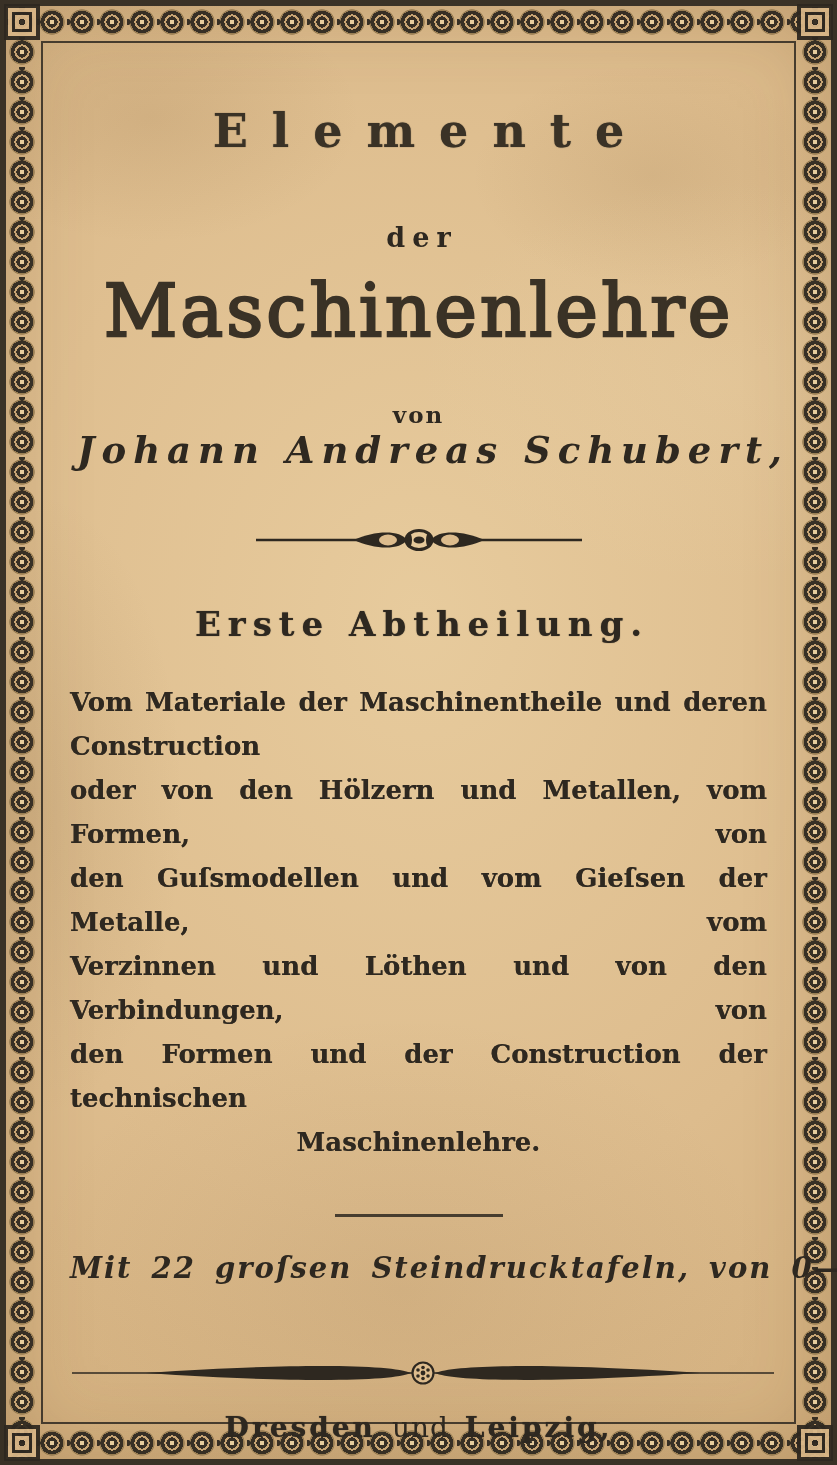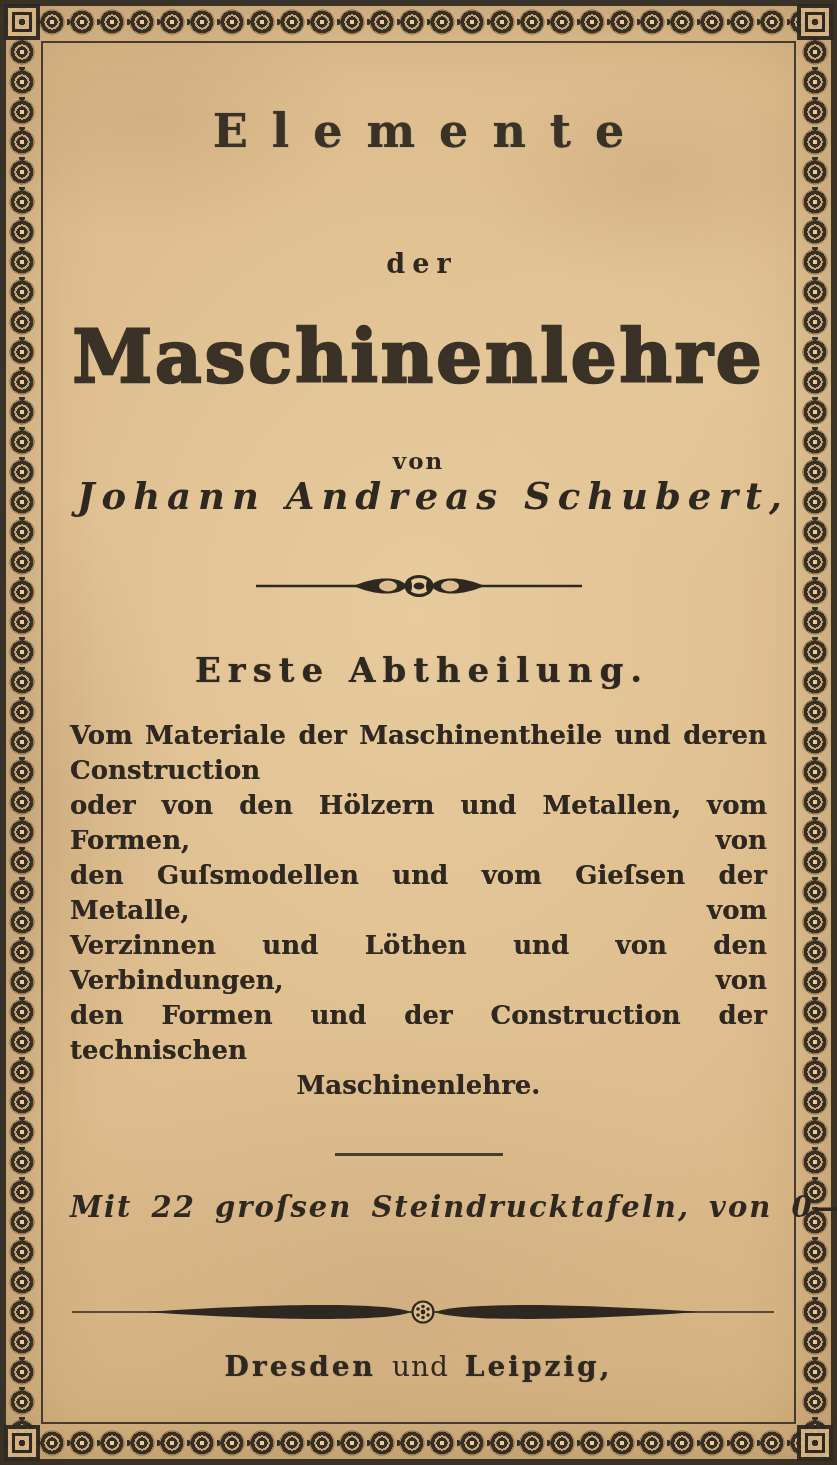--- a/index.html
+++ b/index.html
@@ -76,27 +76,27 @@
     color:var(--ink);
   }
   .t-elemente{
     margin-top:50px;
     font-size:46px;font-weight:bold;
     letter-spacing:24px;padding-left:24px;
     color:var(--ink-soft);
     text-shadow:0 0 1px rgba(46,40,32,.75);
   }
   .t-der{
-    margin-top:90px;
+    margin-top:64px;
     font-size:27px;font-weight:bold;
     letter-spacing:7px;padding-left:7px;
   }
   .t-maschinen{
-    margin-top:35px;
-    font-size:72px;font-weight:bold;
+    margin-top:16px;
+    font-size:72px;font-weight:normal;
     letter-spacing:3px;
     -webkit-text-stroke:2.4px var(--ink-soft);
     text-shadow:0 0 1px rgba(46,40,32,.8);
     color:var(--ink-soft);
     white-space:nowrap;
   }
   .t-von{margin-top:48px;font-size:23px;font-weight:bold;letter-spacing:2px;}
   .t-author{
     font-style:italic;font-weight:bold;
     font-size:37px;letter-spacing:7px;padding-left:7px;
@@ -105,23 +105,23 @@
   .t-affil{margin-top:14px;font-size:23px;line-height:32px;font-weight:500;}
   .just{text-align:justify;text-align-last:justify;}
   .divider-sm{margin-top:54px;line-height:0;}
   .t-erste{
     margin-top:50px;
     font-size:34px;font-weight:bold;
     letter-spacing:7px;padding-left:7px;
     text-shadow:0 0 1px rgba(46,40,32,.8);
   }
   .t-paragraph{
-    margin-top:28px;
+    margin-top:36px;
     font-size:26px;font-weight:bold;
-    line-height:35px;
+    line-height:44px;
     text-shadow:0 0 .6px rgba(46,40,32,.7);
   }
   .rule-short{margin:50px auto 0;width:168px;height:3px;background:var(--ink);opacity:.85;}
   .t-plates{
     margin-top:34px;
     font-style:italic;font-weight:bold;
     font-size:29px;letter-spacing:2px;word-spacing:7px;
     white-space:nowrap;
   }
   .divider-lg{margin-top:74px;line-height:0;}

